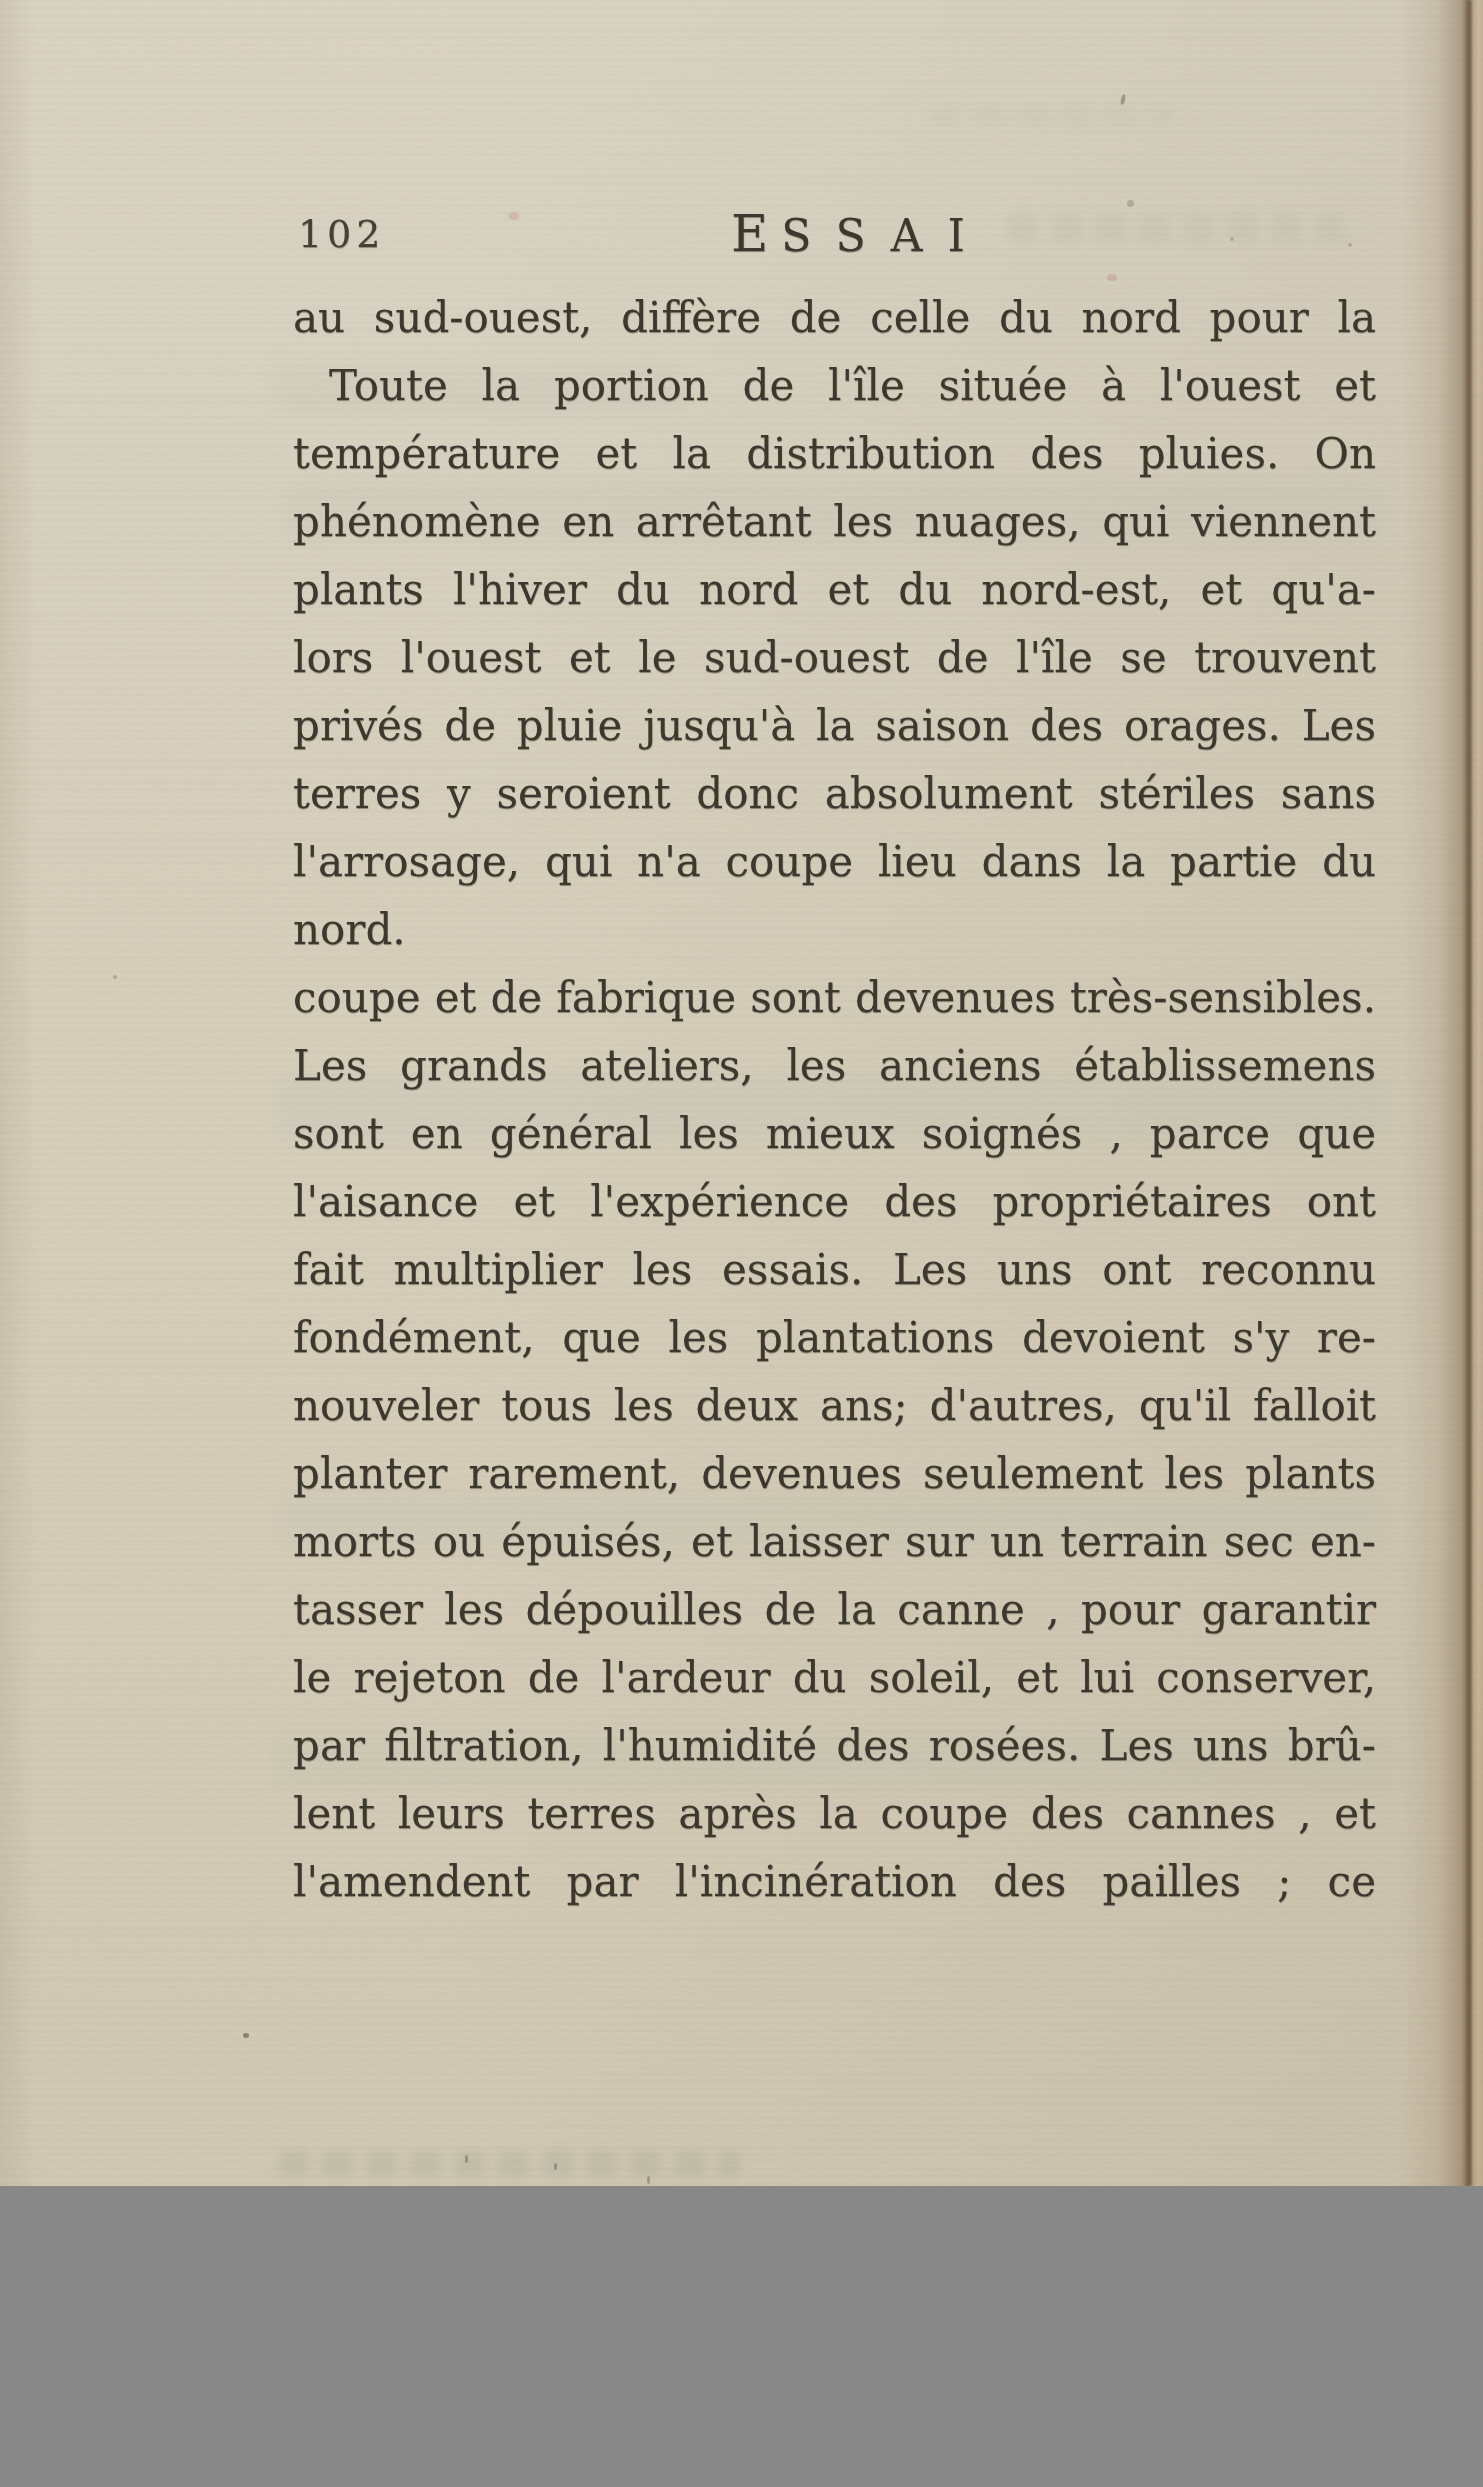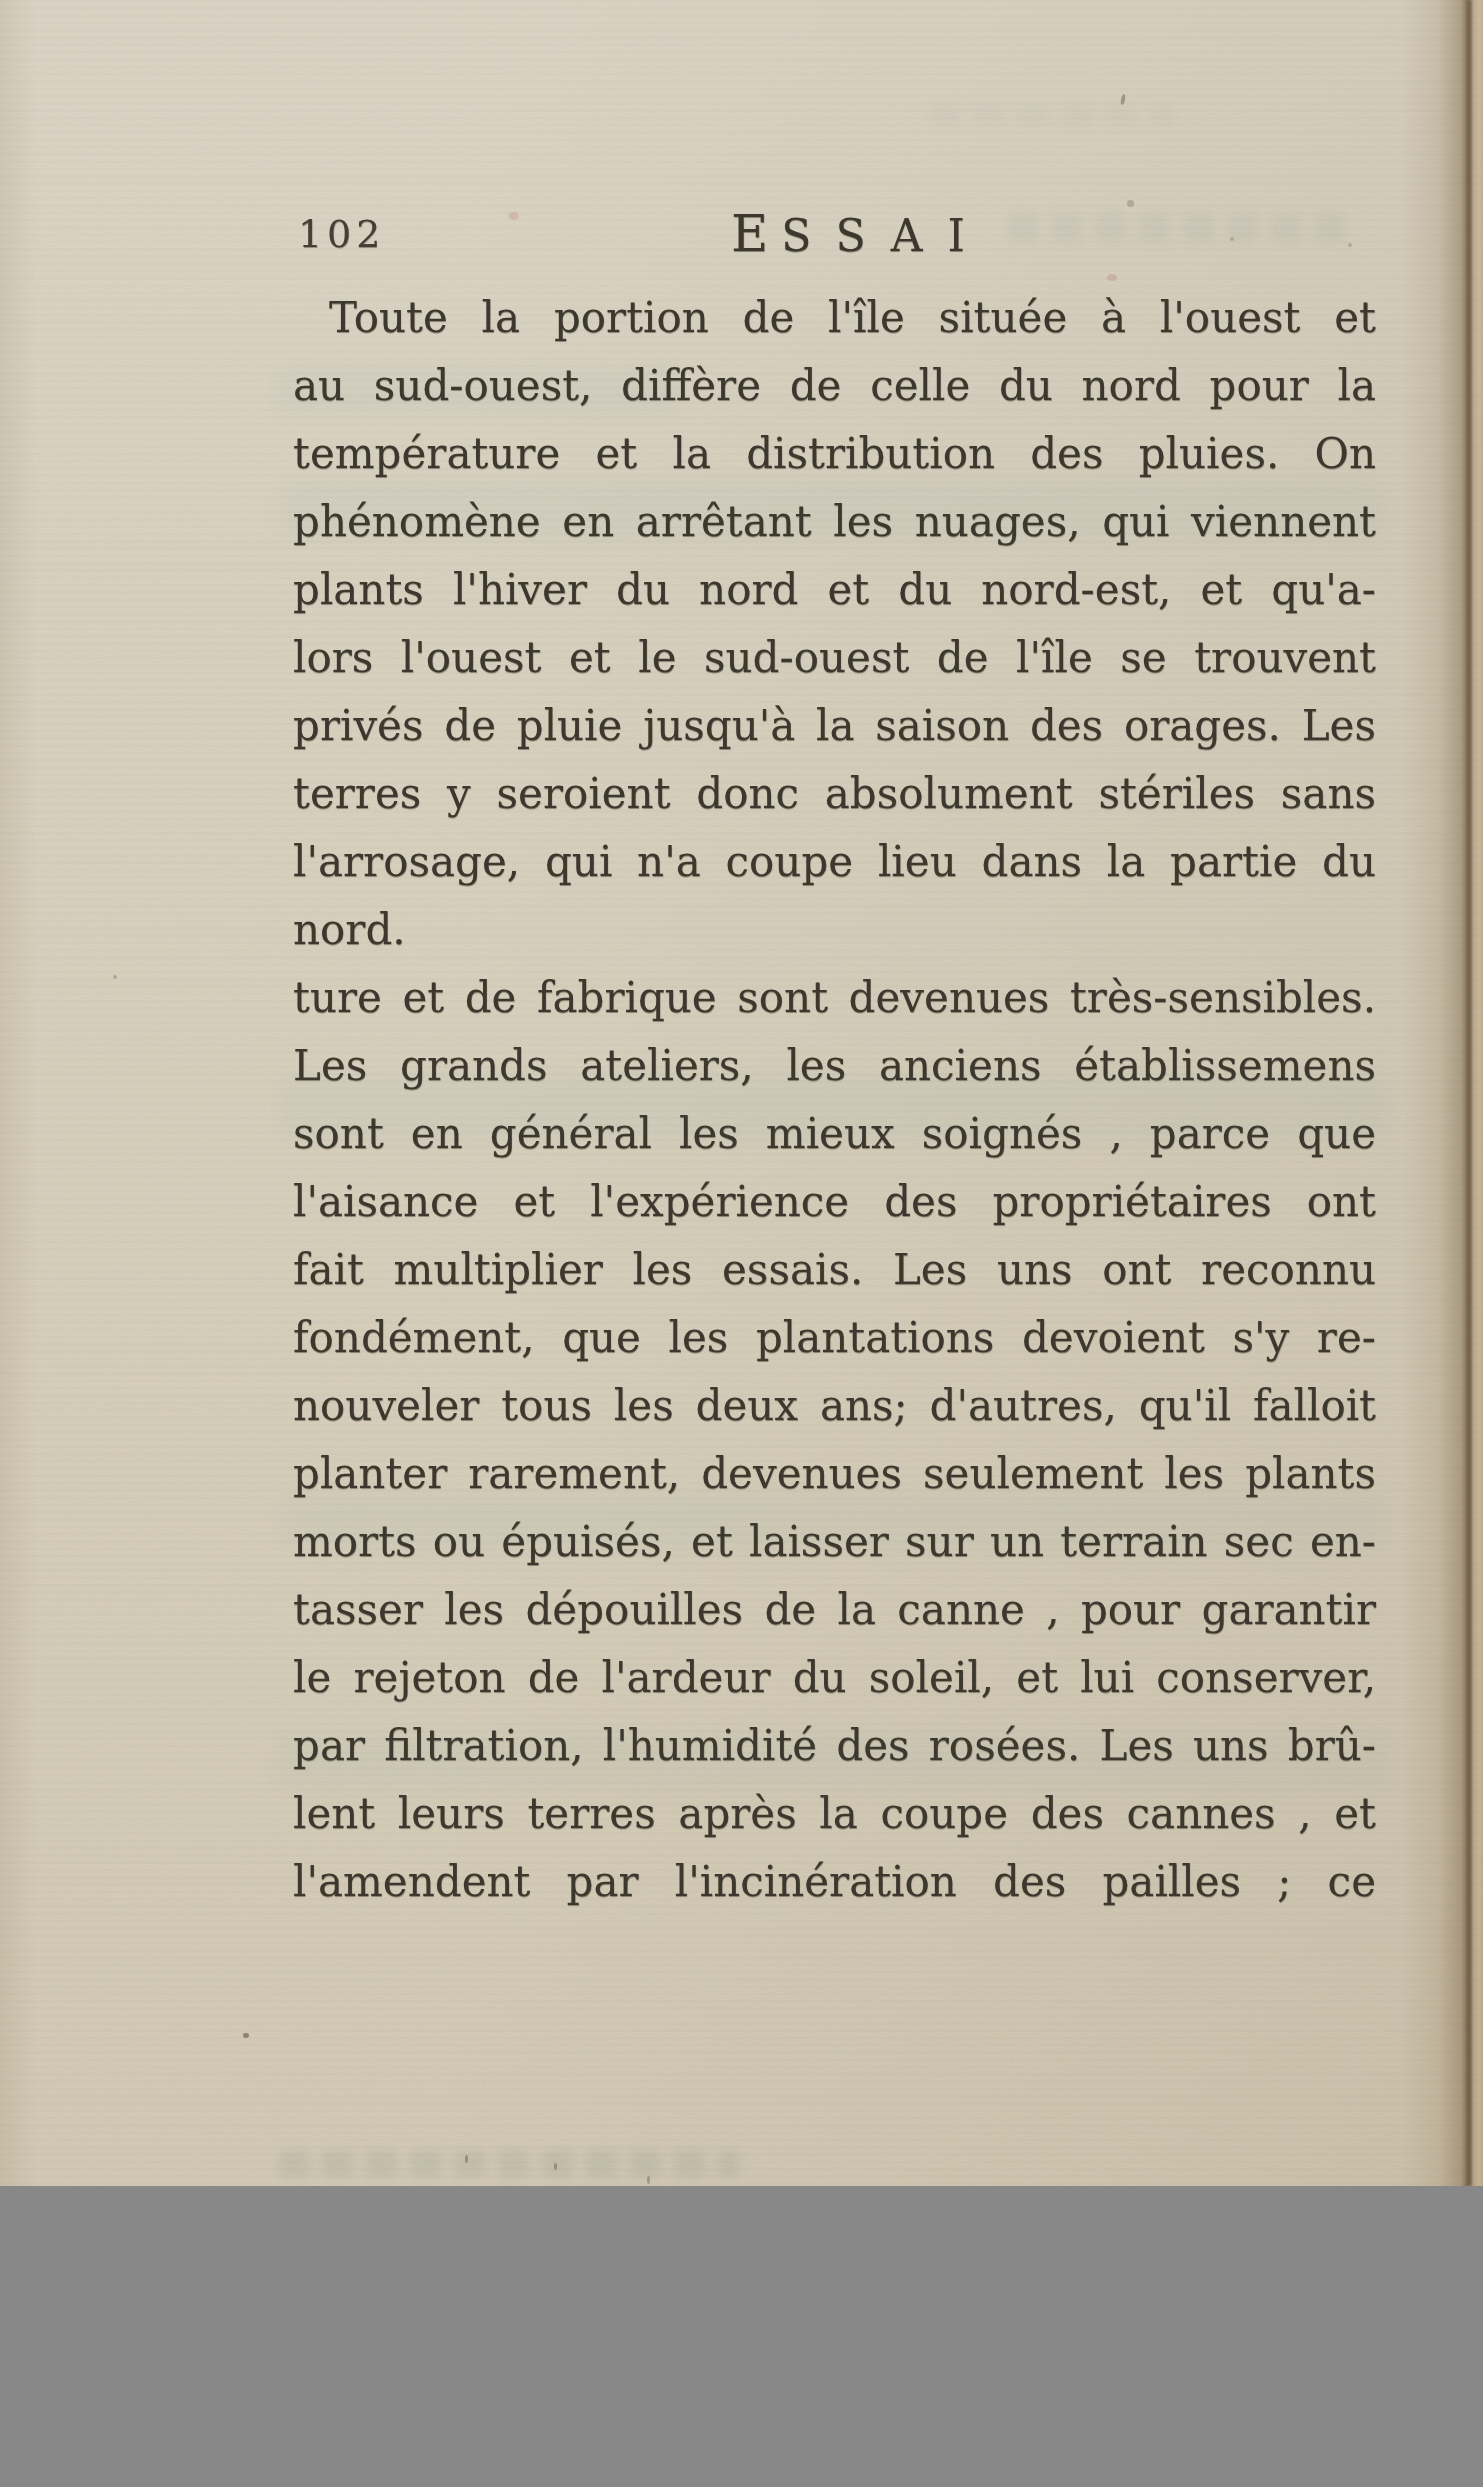--- a/index.html
+++ b/index.html
@@ -82,31 +82,31 @@
   <div class="ghost" style="left:270px;top:2201px;width:1133px;height:44px;opacity:.30;"></div>
 
   <div class="pagenum">102</div>
 
   <div class="header">
     <span class="big">E</span>
     <span class="rest">SSAI</span>
   </div>
 
   <div class="textblock">
+    <div class="line">au sud-ouest, diffère de celle du nord pour la</div>
     <div class="line indent">Toute la portion de l'île située à l'ouest et</div>
-    <div class="line">au sud-ouest, diffère de celle du nord pour la</div>
     <div class="line">température et la distribution des pluies. On</div>
     <div class="line">phénomène en arrêtant les nuages, qui viennent</div>
     <div class="line">plants l'hiver du nord et du nord-est, et qu'a-</div>
     <div class="line">lors l'ouest et le sud-ouest de l'île se trouvent</div>
     <div class="line">privés de pluie jusqu'à la saison des orages. Les</div>
     <div class="line">terres y seroient donc absolument stériles sans</div>
     <div class="line">l'arrosage, qui n'a coupe lieu dans la partie du</div>
     <div class="line end">nord.</div>
-    <div class="line">ture et de fabrique sont devenues très-sensibles.</div>
+    <div class="line">coupe et de fabrique sont devenues très-sensibles.</div>
     <div class="line">Les grands ateliers, les anciens établissemens</div>
     <div class="line">sont en général les mieux soignés , parce que</div>
     <div class="line">l'aisance et l'expérience des propriétaires ont</div>
     <div class="line">fait multiplier les essais. Les uns ont reconnu</div>
     <div class="line">fondément, que les plantations devoient s'y re-</div>
     <div class="line">nouveler tous les deux ans; d'autres, qu'il falloit</div>
     <div class="line">planter rarement, devenues seulement les plants</div>
     <div class="line">morts ou épuisés, et laisser sur un terrain sec en-</div>
     <div class="line">tasser les dépouilles de la canne , pour garantir</div>
     <div class="line">le rejeton de l'ardeur du soleil, et lui conserver,</div>

